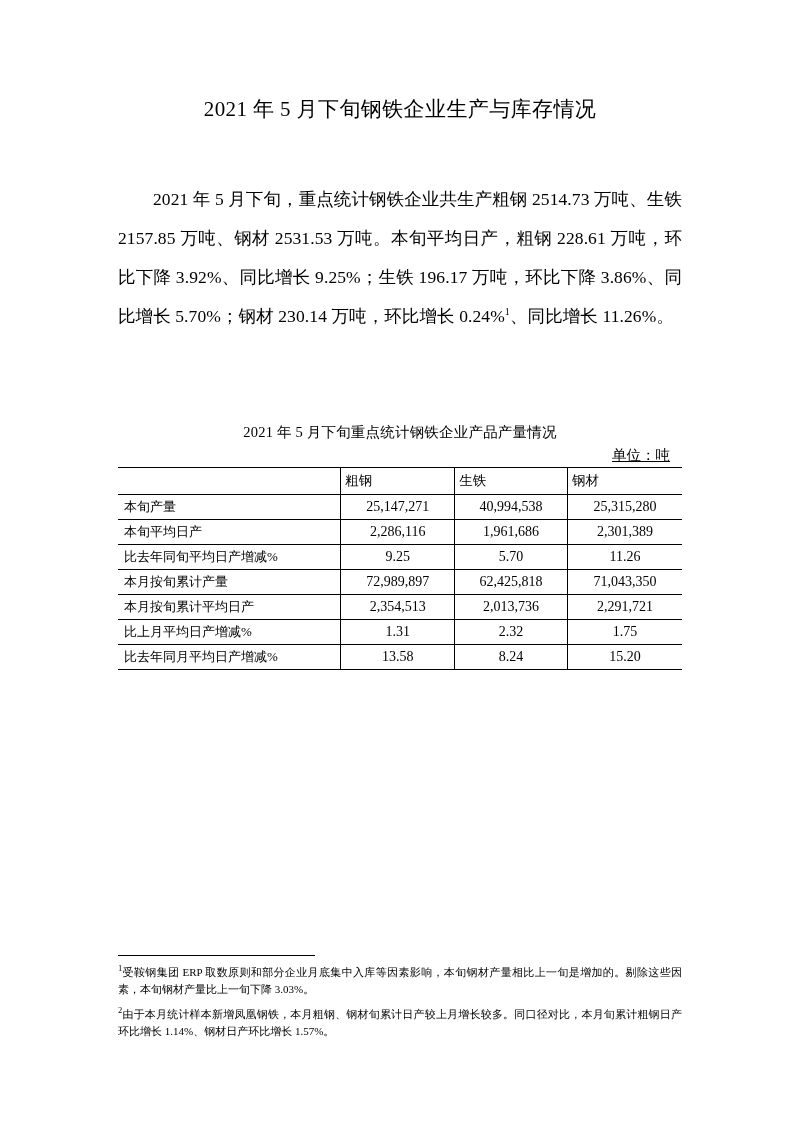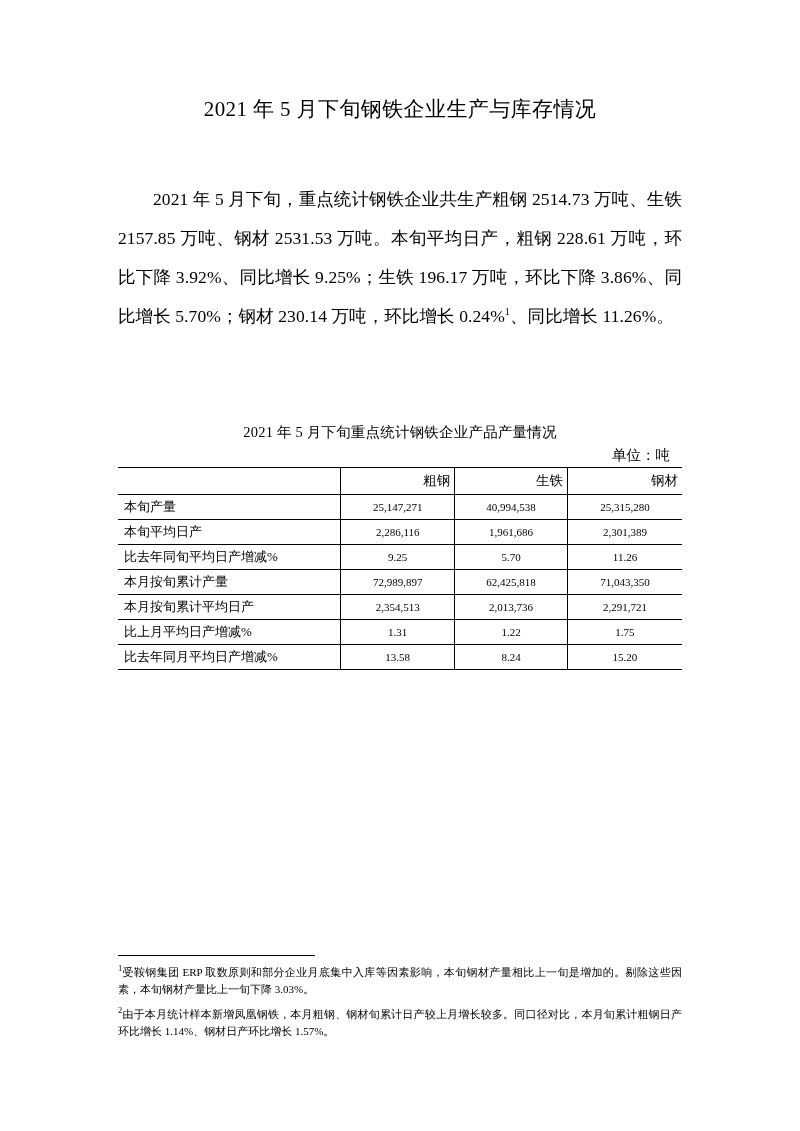--- a/index.html
+++ b/index.html
@@ -64,20 +64,21 @@
     font-size: 14.5px;
     line-height: 1.4;
     letter-spacing: 0.2px;
     margin: 0 0 2px 0;
   }
   .table-unit {
     text-align: right;
     font-size: 14.5px;
     line-height: 1.5;
     margin: 0 12px 1px 0;
+    text-decoration: underline;
   }
 
   table.data-table {
     width: 100%;
     border-collapse: collapse;
     font-size: 12.5px;
     table-layout: fixed;
   }
   table.data-table col.c0 { width: 39.5%; }
   table.data-table col.c1 { width: 20.2%; }
@@ -101,24 +102,24 @@
   table.data-table th.hdr-label {
     border-left: none;
   }
   table.data-table .row-label {
     text-align: left;
     padding-left: 6px;
     font-size: 13px;
   }
   table.data-table .num {
     text-align: center;
-    font-size: 11px;
+    font-size: 14px;
   }
   table.data-table thead th {
-    text-align: right;
+    text-align: left;
     font-size: 13.5px;
     height: 21px;
   }
 
   
   .footnotes {
     position: absolute;
     left: 118px;
     top: 955px;
     width: 564px;
@@ -197,21 +198,21 @@
         </tr>
         <tr>
           <td class="row-label">本月按旬累计平均日产</td>
           <td class="num vsep">2,354,513</td>
           <td class="num vsep">2,013,736</td>
           <td class="num vsep">2,291,721</td>
         </tr>
         <tr>
           <td class="row-label">比上月平均日产增减%</td>
           <td class="num vsep">1.31</td>
-          <td class="num vsep">1.22</td>
+          <td class="num vsep">2.32</td>
           <td class="num vsep">1.75</td>
         </tr>
         <tr>
           <td class="row-label">比去年同月平均日产增减%</td>
           <td class="num vsep">13.58</td>
           <td class="num vsep">8.24</td>
           <td class="num vsep">15.20</td>
         </tr>
       </tbody>
     </table>

